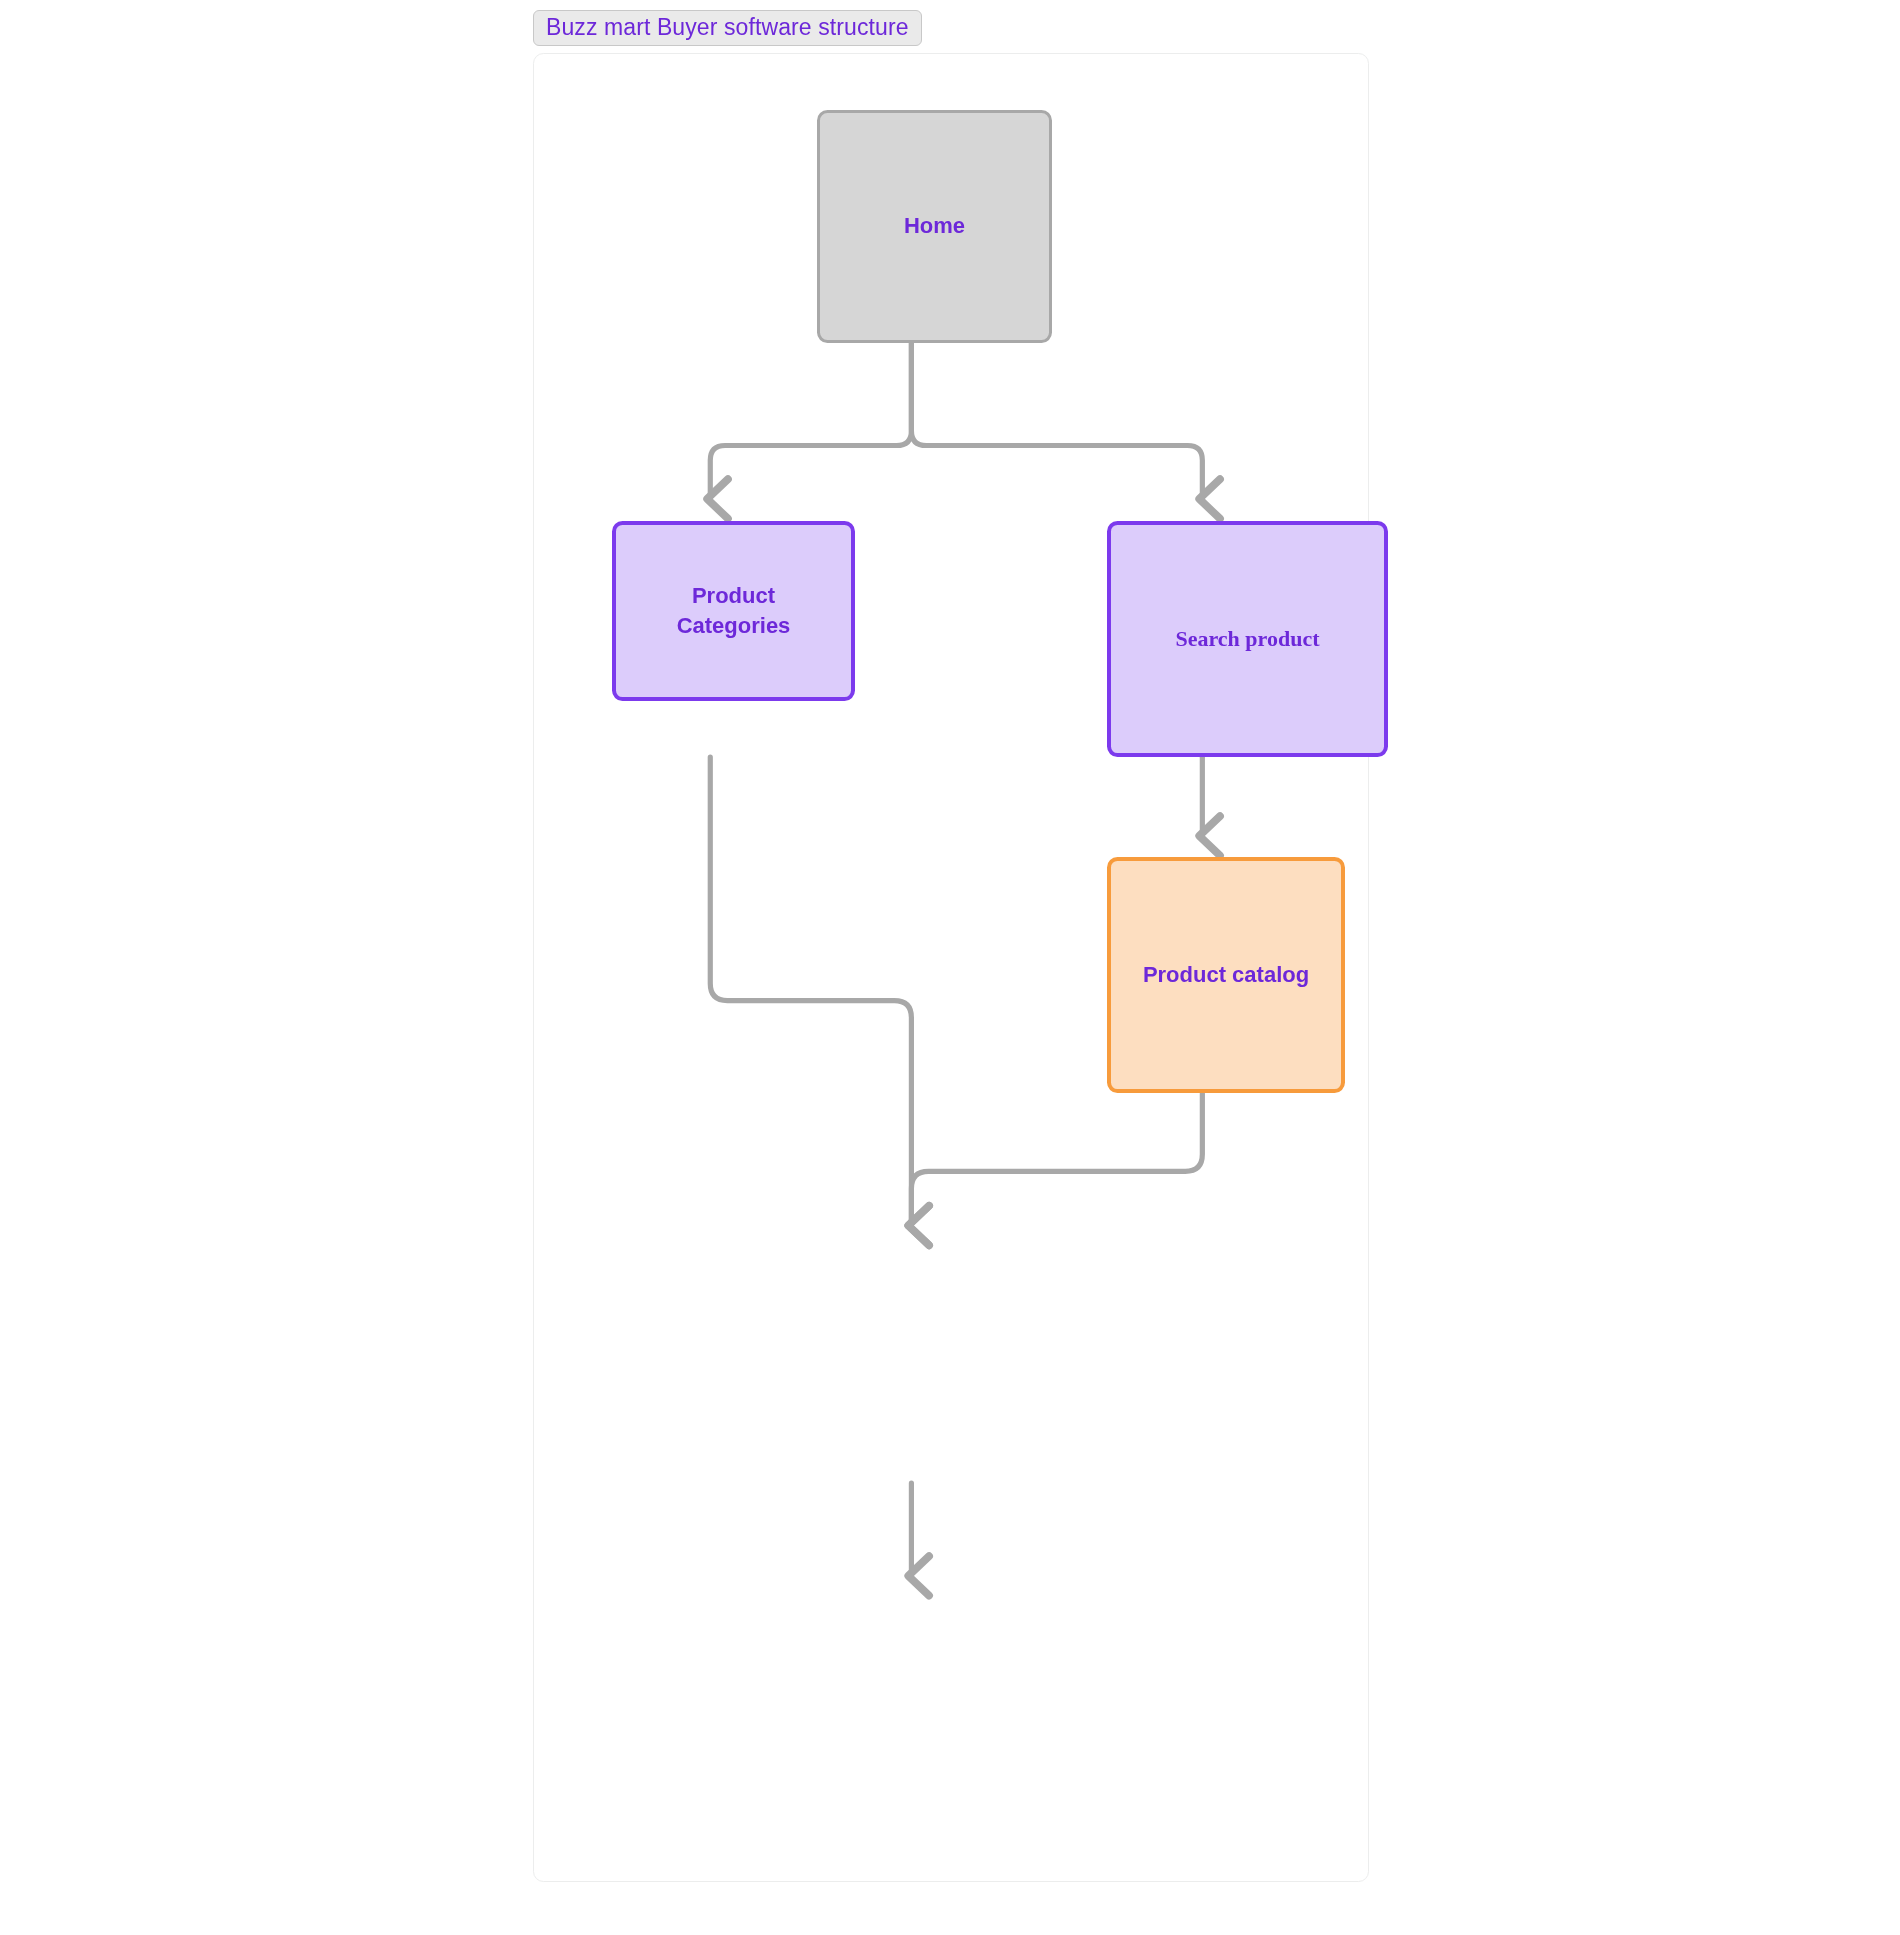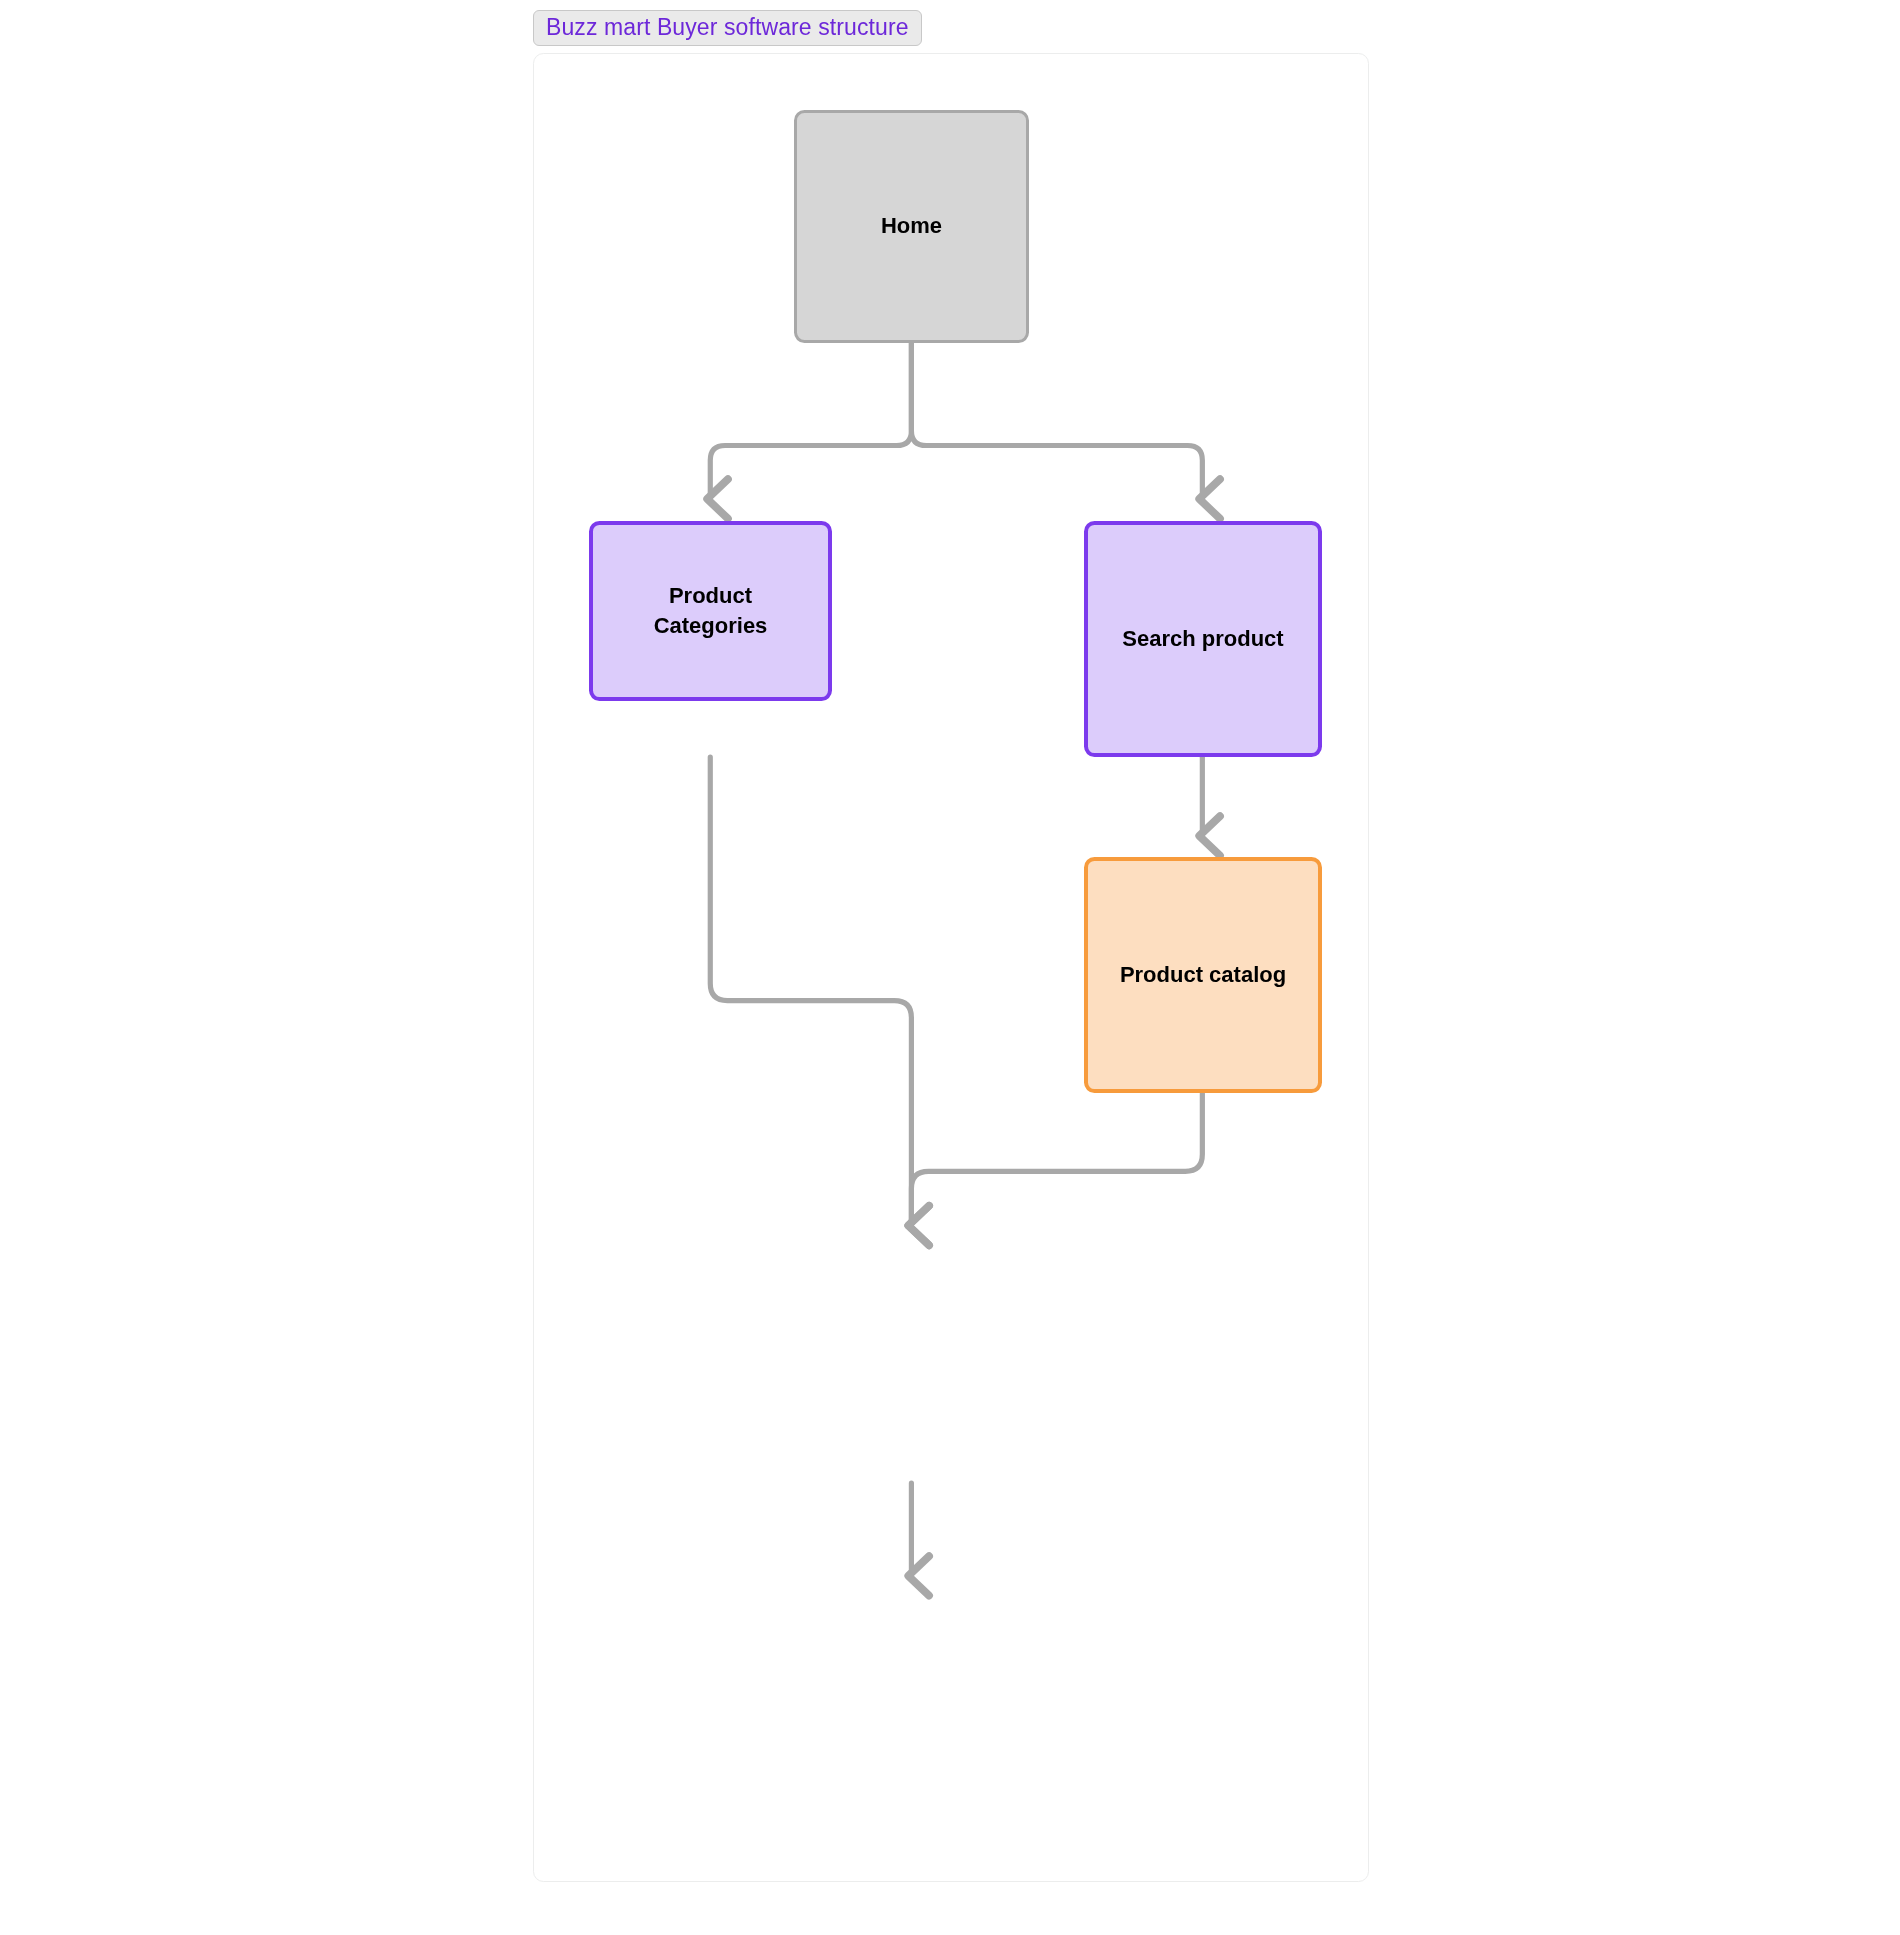--- a/index.html
+++ b/index.html
@@ -68,44 +68,46 @@
 
   
   .node {
     position: absolute;
     box-sizing: border-box;
     border-radius: 10.4px;
     display: flex;
     align-items: center;
     justify-content: center;
     text-align: center;
-    color: #000000;
+    color: #6d28d9;
     font-size: 22px;
     font-weight: 700;
     line-height: 1.38;
     padding: 6px;
+    margin-left: 23px;
   }
 
   .node-home {
     left: 794px;  top: 110px;
     width: 235px;  height: 233px;
     background: #d6d6d6;
     border: 3.7px solid #a8a8a8;
   }
   .node-product-categories {
     left: 589px;  top: 521px;
     width: 243px; height: 180px;
     background: #dcccfb;
     border: 4.5px solid #7c3aed;
   }
   .node-search-product {
     left: 1084px; top: 521px;
-    width: 238px; height: 236px;
+    width: 281px; height: 236px;
     background: #dcccfb;
     border: 4.5px solid #7c3aed;
+    font-family: Liberation Serif, serif;
   }
   .node-product-catalog {
     left: 1084px; top: 857px;
     width: 238px; height: 236px;
     background: #fddec0;
     border: 4.5px solid #f79b3c;
   }
   .node-product-page {
     left: 794px; top: 1247px;
     width: 235px; height: 236px;

